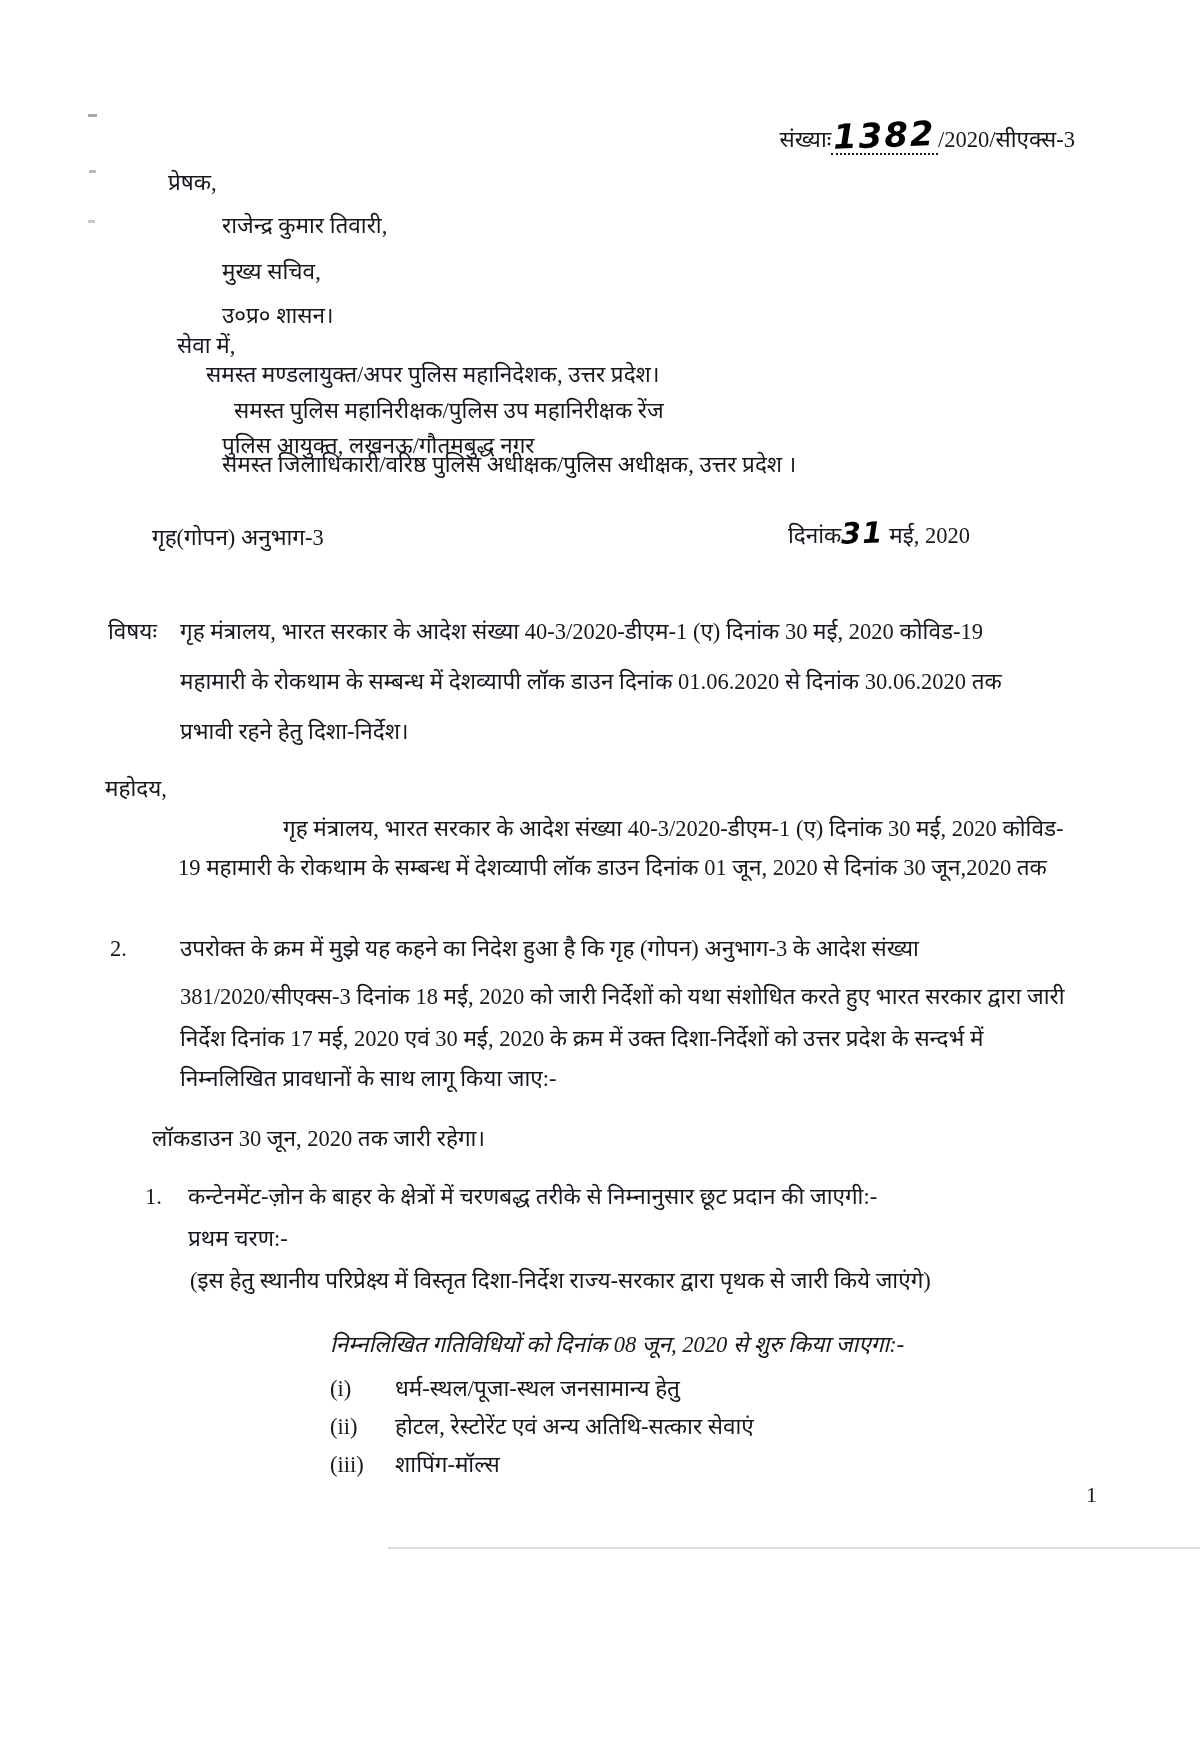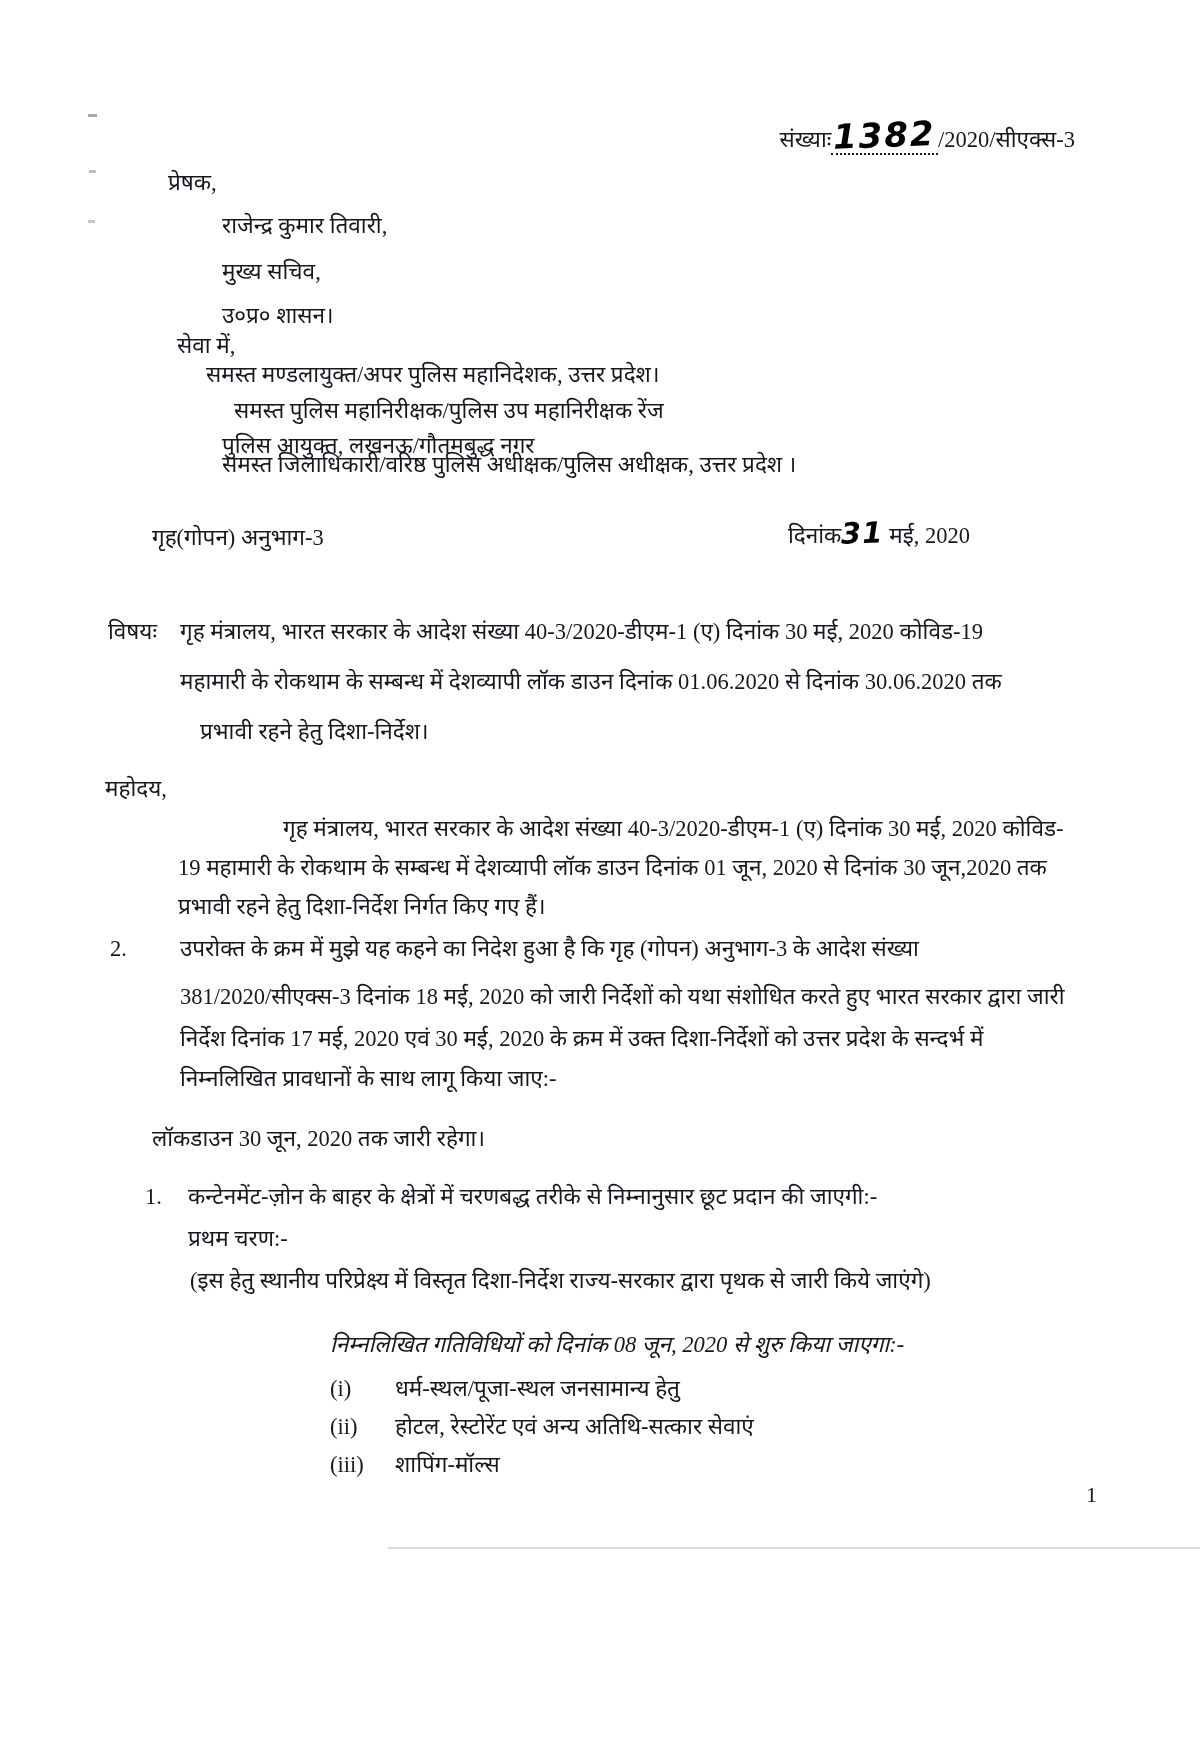--- a/index.html
+++ b/index.html
@@ -50,27 +50,26 @@
   <div class="abs t" style="top:448px; left:222px;">समस्त जिलाधिकारी/वरिष्ठ पुलिस अधीक्षक/पुलिस अधीक्षक, उत्तर प्रदेश ।</div>
 
   <div class="abs t" style="top:521px; left:152px;">गृह(गोपन) अनुभाग-3</div>
   <div class="abs t" style="top:519px; left:788px;">
     <span>दिनांक</span><span class="hand hand-day">31</span> <span>मई, 2020</span>
   </div>
 
   <div class="abs t" style="top:615px; left:108px;">विषयः</div>
   <div class="abs t" style="top:615px; left:180px;">गृह मंत्रालय, भारत सरकार के आदेश संख्या 40-3/2020-डीएम-1 (ए) दिनांक 30 मई, 2020 कोविड-19</div>
   <div class="abs t" style="top:665px; left:180px;">महामारी के रोकथाम के सम्बन्ध में देशव्यापी लॉक डाउन दिनांक 01.06.2020 से दिनांक 30.06.2020 तक</div>
-  <div class="abs t" style="top:715px; left:180px;margin-left:20px;">प्रभावी रहने हेतु दिशा-निर्देश।</div>
+  <div class="abs t" style="top:715px; left:180px;">प्रभावी रहने हेतु दिशा-निर्देश।</div>
 
   <div class="abs t" style="top:772px; left:105px;">महोदय,</div>
 
   <div class="abs t" style="top:812px; left:283px;">गृह मंत्रालय, भारत सरकार के आदेश संख्या 40-3/2020-डीएम-1 (ए) दिनांक 30 मई, 2020 कोविड-</div>
   <div class="abs t" style="top:851px; left:178px;">19 महामारी के रोकथाम के सम्बन्ध में देशव्यापी लॉक डाउन दिनांक 01 जून, 2020 से दिनांक 30 जून,2020 तक</div>
-  <div class="abs t" style="top:890px; left:178px;">प्रभावी रहने हेतु दिशा-निर्देश निर्गत किए गए हैं।</div>
 
   <div class="abs t" style="top:932px; left:110px;">2.</div>
   <div class="abs t" style="top:932px; left:180px;">उपरोक्त के क्रम में मुझे यह कहने का निदेश हुआ है कि गृह (गोपन) अनुभाग-3 के आदेश संख्या</div>
   <div class="abs t" style="top:980px; left:180px;">381/2020/सीएक्स-3 दिनांक 18 मई, 2020 को जारी निर्देशों को यथा संशोधित करते हुए भारत सरकार द्वारा जारी</div>
   <div class="abs t" style="top:1022px; left:180px;">निर्देश दिनांक 17 मई, 2020 एवं 30 मई, 2020 के क्रम में उक्त दिशा-निर्देशों को उत्तर प्रदेश के सन्दर्भ में</div>
   <div class="abs t" style="top:1062px; left:180px;">निम्नलिखित प्रावधानों के साथ लागू किया जाए:-</div>
 
   <div class="abs t b" style="top:1122px; left:152px;">लॉकडाउन 30 जून, 2020 तक जारी रहेगा।</div>
 
   <div class="abs t b" style="top:1180px; left:145px;">1.</div>

